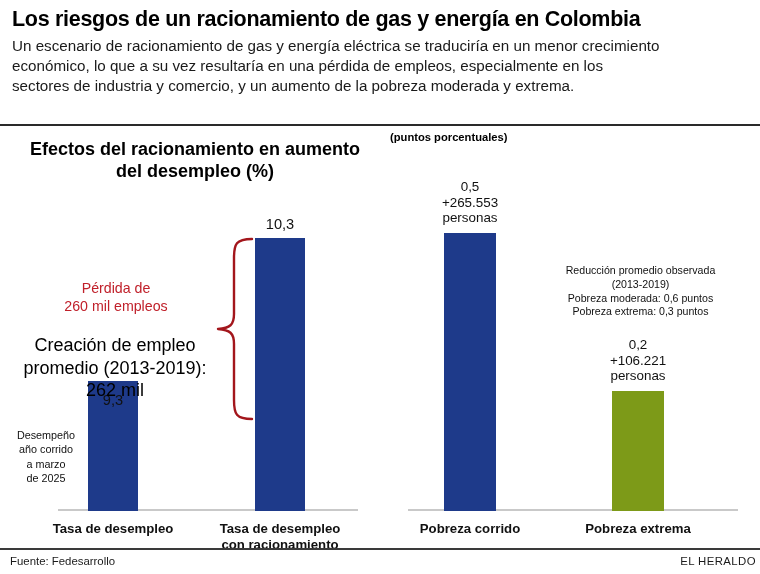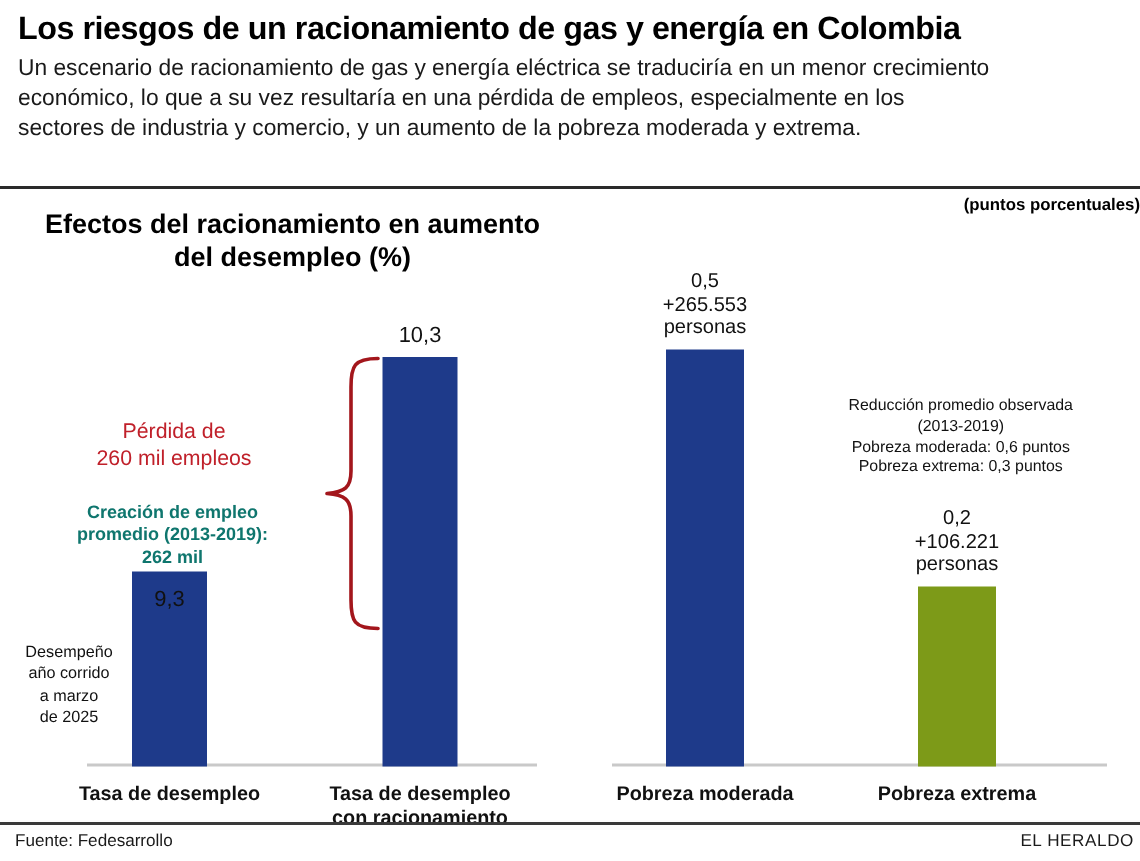--- a/index.html
+++ b/index.html
@@ -65,21 +65,21 @@
   .panel-title {
     text-align: center;
     font-size: 18px;
     font-weight: bold;
     color: #000000;
     line-height: 1.22;
     margin-top: 9px;
     padding: 0 24px;
   }
   .panel-subtitle {
-    text-align: right;
+    text-align: left;
     font-size: 11.2px;
     font-weight: bold;
     color: #000000;
     line-height: 1.2;
     margin-top: 1px;
   }
 
   
   .plot {
     position: absolute;
@@ -129,24 +129,23 @@
   .note-box {
     position: absolute;
     text-align: center;
     font-size: 10.6px;
     color: #111111;
     line-height: 1.3;
   }
   .note-big {
     position: absolute;
     text-align: center;
-    font-size: 12px;
-    color: #0f766e;
+    font-size: 18px;
+    color: #000000;
     line-height: 1.25;
-    font-weight: bold;
   }
   .note-red {
     position: absolute;
     text-align: center;
     font-size: 14.2px;
     color: #c0202a;
     font-weight: normal;
     line-height: 1.25;
   }
 
@@ -264,21 +263,21 @@
       </div>
 
       <div class="note-box" style="left:138px; top:134px; width:225px;">
         <div>Reducción promedio observada</div>
         <div>(2013-2019)</div>
         <div>Pobreza moderada: 0,6 puntos</div>
         <div>Pobreza extrema: 0,3 puntos</div>
       </div>
 
       <div class="cat-label" style="left:20px; top:391px; width:120px;">
-        <div>Pobreza moderada</div>
+        <div>Pobreza corrido</div>
       </div>
       <div class="cat-label" style="left:188px; top:391px; width:120px;">
         <div>Pobreza extrema</div>
       </div>
 
     </div>
   </div>
 
   <div class="rule-bottom"></div>
   <div class="footer">

